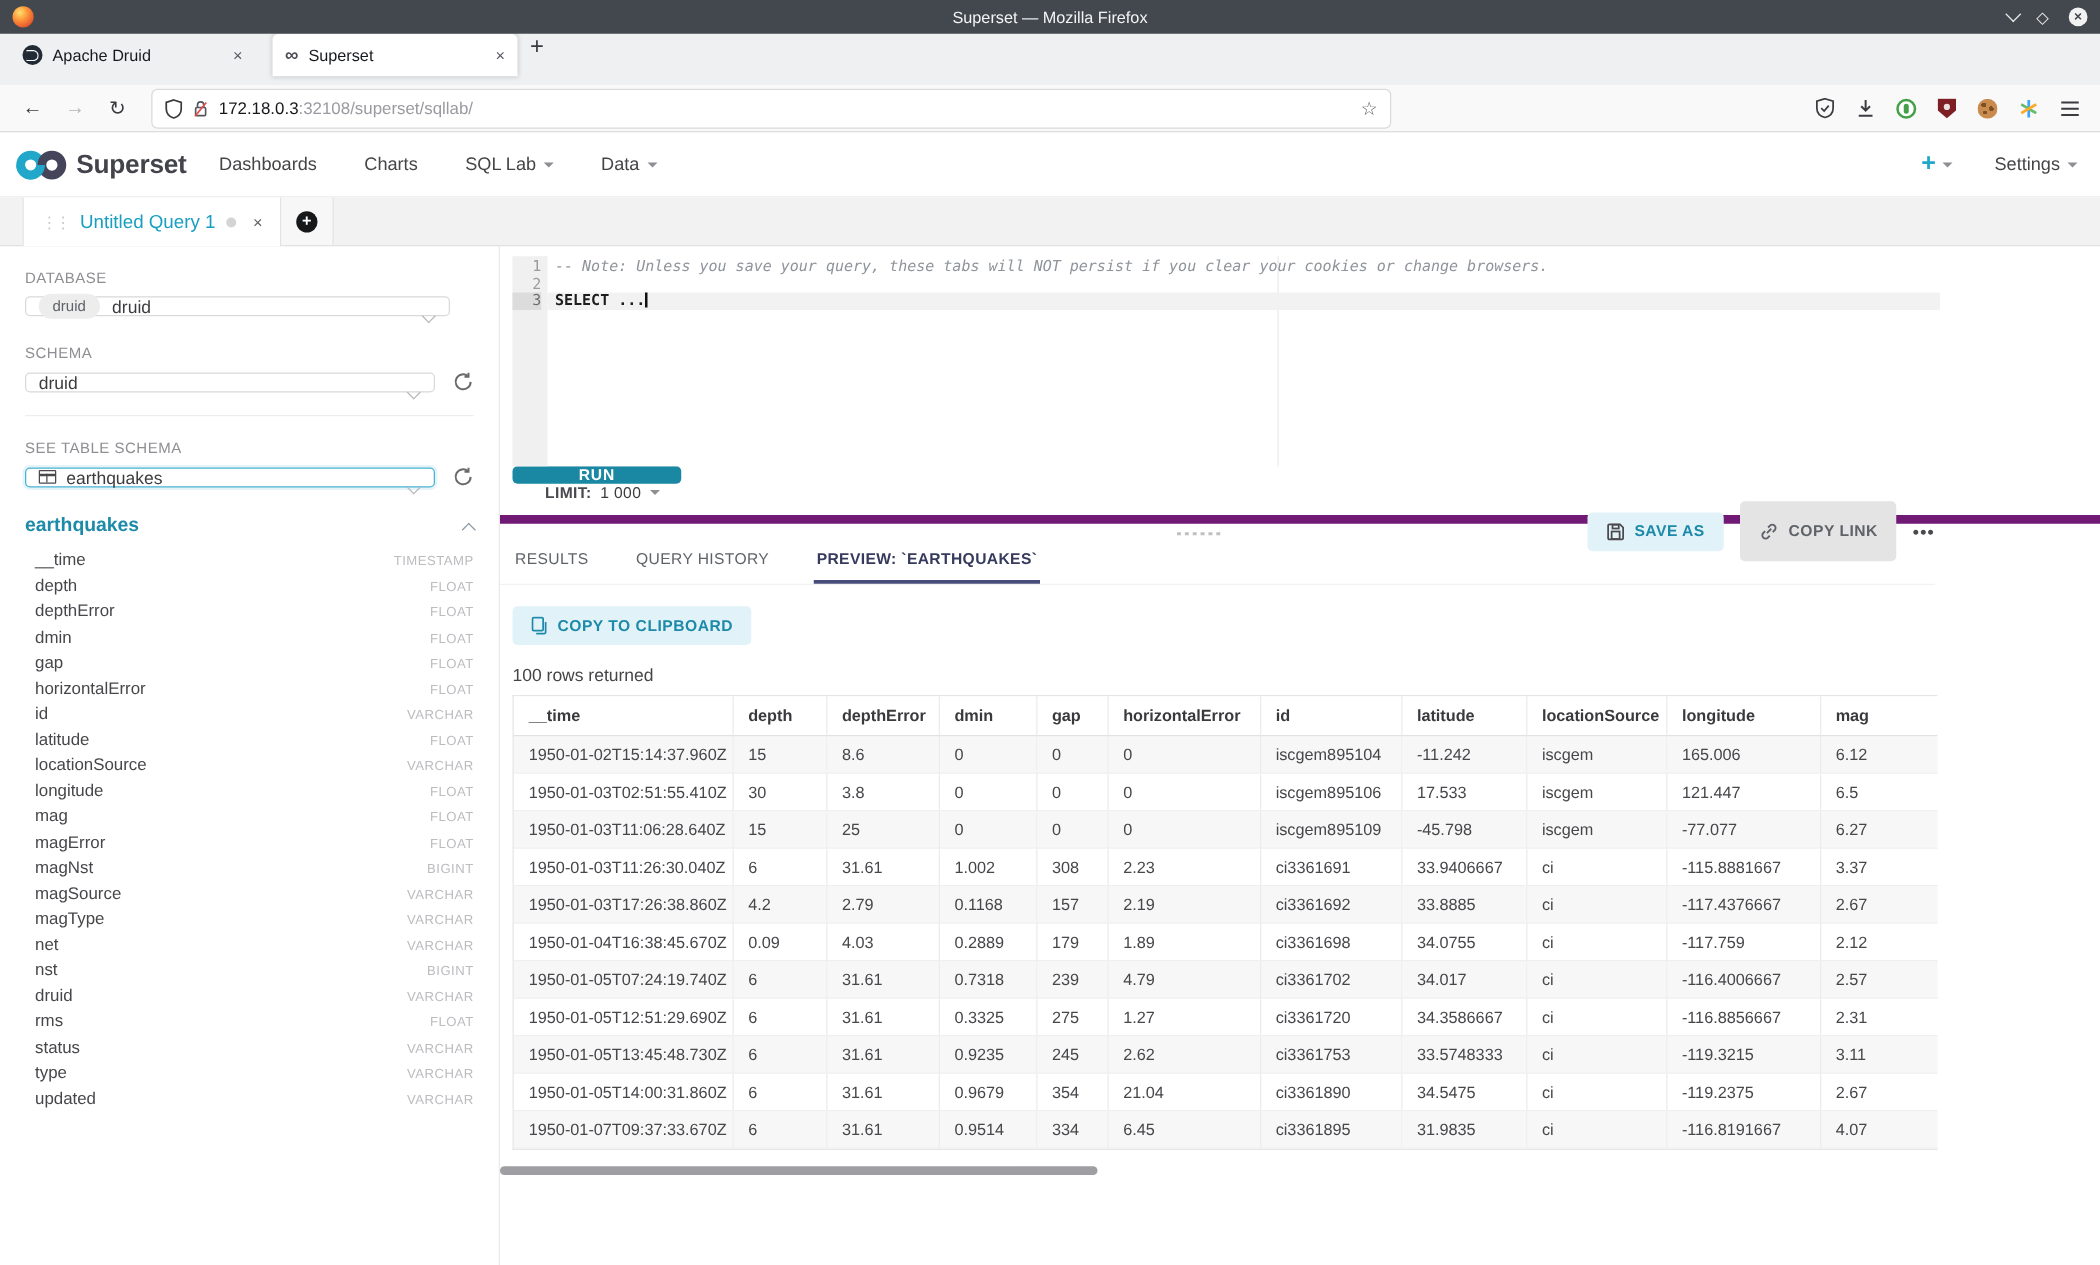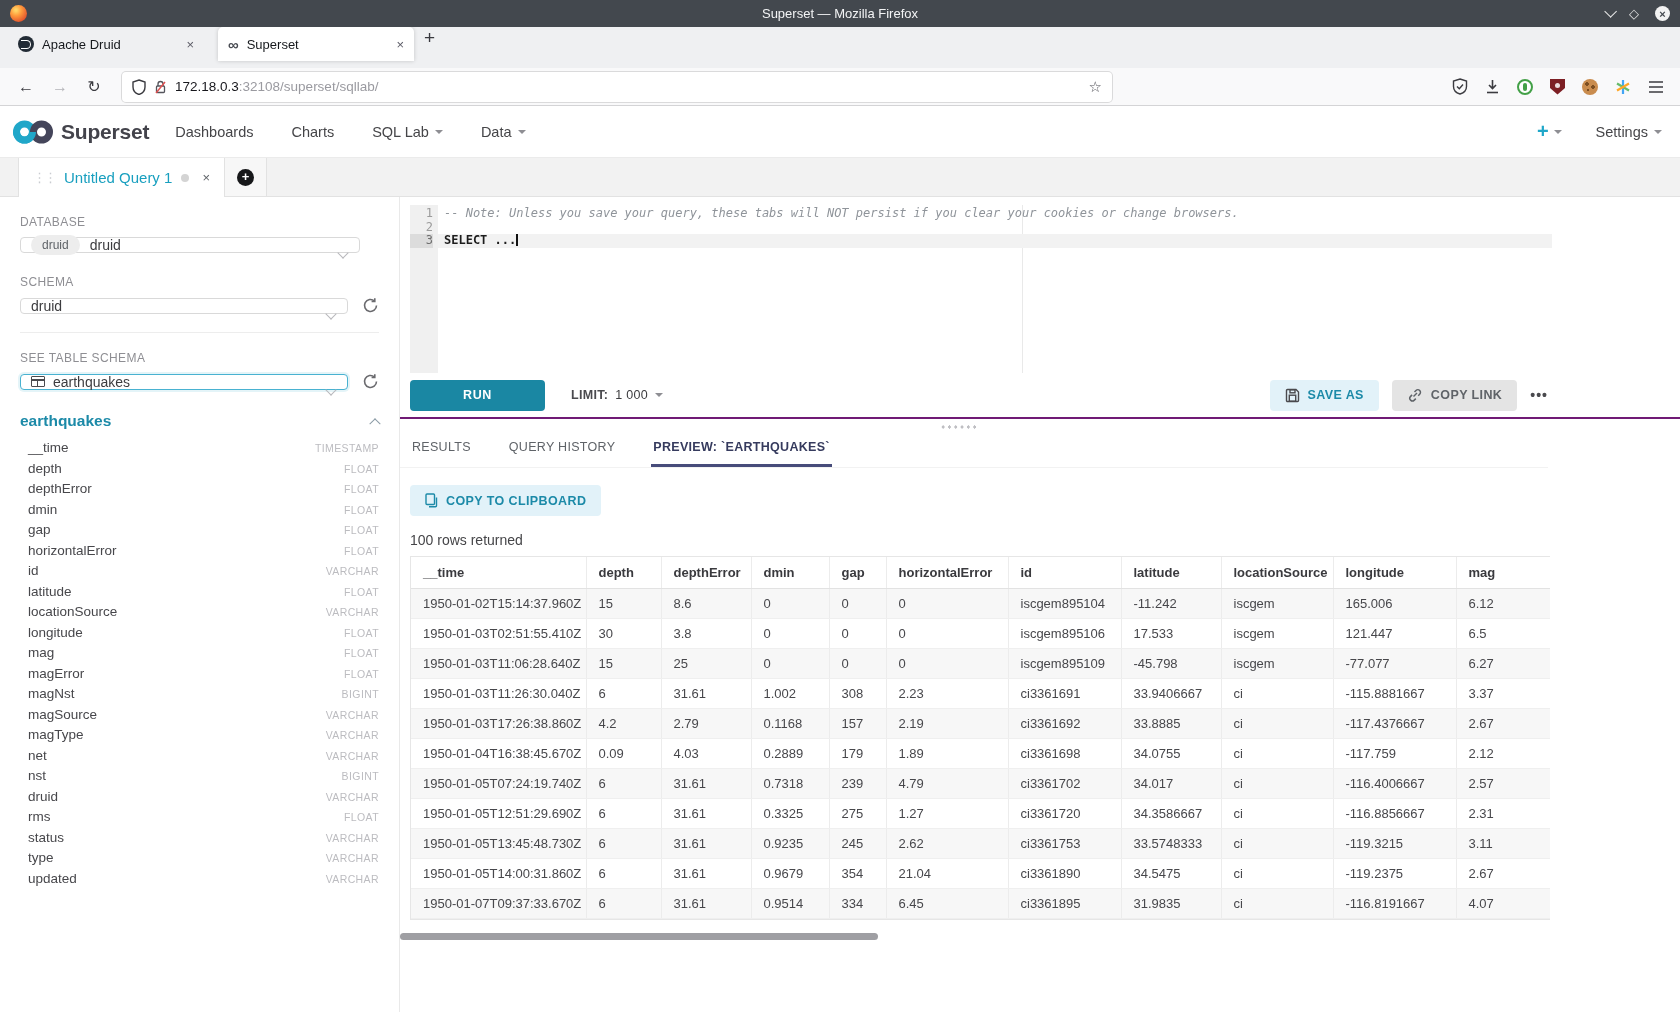--- a/index.html
+++ b/index.html
@@ -94,26 +94,26 @@
   .gutter .ln { height:13.5px; }
   .gutter .ln.active { background:#dcdcdc; color:#6e6e6e; }
   .code { flex:1; padding-top:2px; position:relative; min-width:0; }
   .code-line { height:13.5px; padding-left:6px; white-space:nowrap; position:relative; }
   .code-line.active { background:#f2f2f2; }
   .tok-comment { color:#8f949a; font-style:italic; }
   .tok-kw { color:#1d1d1d; font-weight:bold; }
   .cursor { display:inline-block; width:1.5px; height:12px; background:#111; vertical-align:-2px; }
   .print-margin { position:absolute; left:584px; top:0; bottom:0; width:1px; background:#e9e9e9; }
 
-  .editor-toolbar { height:46px; border-bottom:2px solid #701a75; display:flex; align-items:center; padding:0 132px 0 10px; }
+  .editor-toolbar { height:46px; border-bottom:7px solid #701a75; display:flex; align-items:flex-start; padding:0 132px 0 10px;flex-direction:column; }
   .run-btn { width:135px; height:31px; background:#1a87a3; color:#fff; border:none; border-radius:4px; font-size:12.5px; font-weight:bold; letter-spacing:.6px; font-family:inherit; }
   .limit-group { margin-left:26px; display:flex; align-items:center; gap:7px; font-size:12.5px; color:#4a4a4e; font-weight:bold; letter-spacing:.3px; }
   .toolbar-right { margin-left:auto; display:flex; align-items:center; gap:13px; }
   .saveas-btn { height:31px; background:#e2f2f9; border:none; border-radius:4px; color:#1c8aa8; font-weight:bold; font-size:12.5px; letter-spacing:.4px; padding:0 15px; display:flex; align-items:center; gap:8px; font-family:inherit; }
-  .copylink-btn { height:31px; background:#e4e4e4; border:none; border-radius:4px; color:#5f6368; font-weight:bold; font-size:12.5px; letter-spacing:.4px; padding:0 15px; display:flex; align-items:center; gap:8px; font-family:inherit; }
+  .copylink-btn { height:48px; background:#e4e4e4; border:none; border-radius:4px; color:#5f6368; font-weight:bold; font-size:12.5px; letter-spacing:.4px; padding:0 15px; display:flex; align-items:center; gap:8px; font-family:inherit; }
   .more-btn { color:#4a4a4e; font-size:14px; letter-spacing:1px; font-weight:bold; background:none; border:none; }
 
   .pane-divider { height:15px; position:relative; }
   .grip-dots { position:absolute; left:540px; top:6px; width:38px; height:4px;
     background-image:radial-gradient(circle 1.6px, #bfbfc3 95%, transparent); background-size:6.3px 4px; }
 
   .res-tabs { display:flex; gap:34px; padding-left:10px; border-bottom:1px solid #f2f2f2; width:1148px; }
   .res-tab { font-size:12.5px; letter-spacing:.3px; color:#5f6368; padding:6px 2px 10px 2px; border-bottom:3px solid transparent; cursor:pointer; }
   .res-tab.active { color:#363b5e; font-weight:bold; border-bottom-color:#474c7a; }
 

